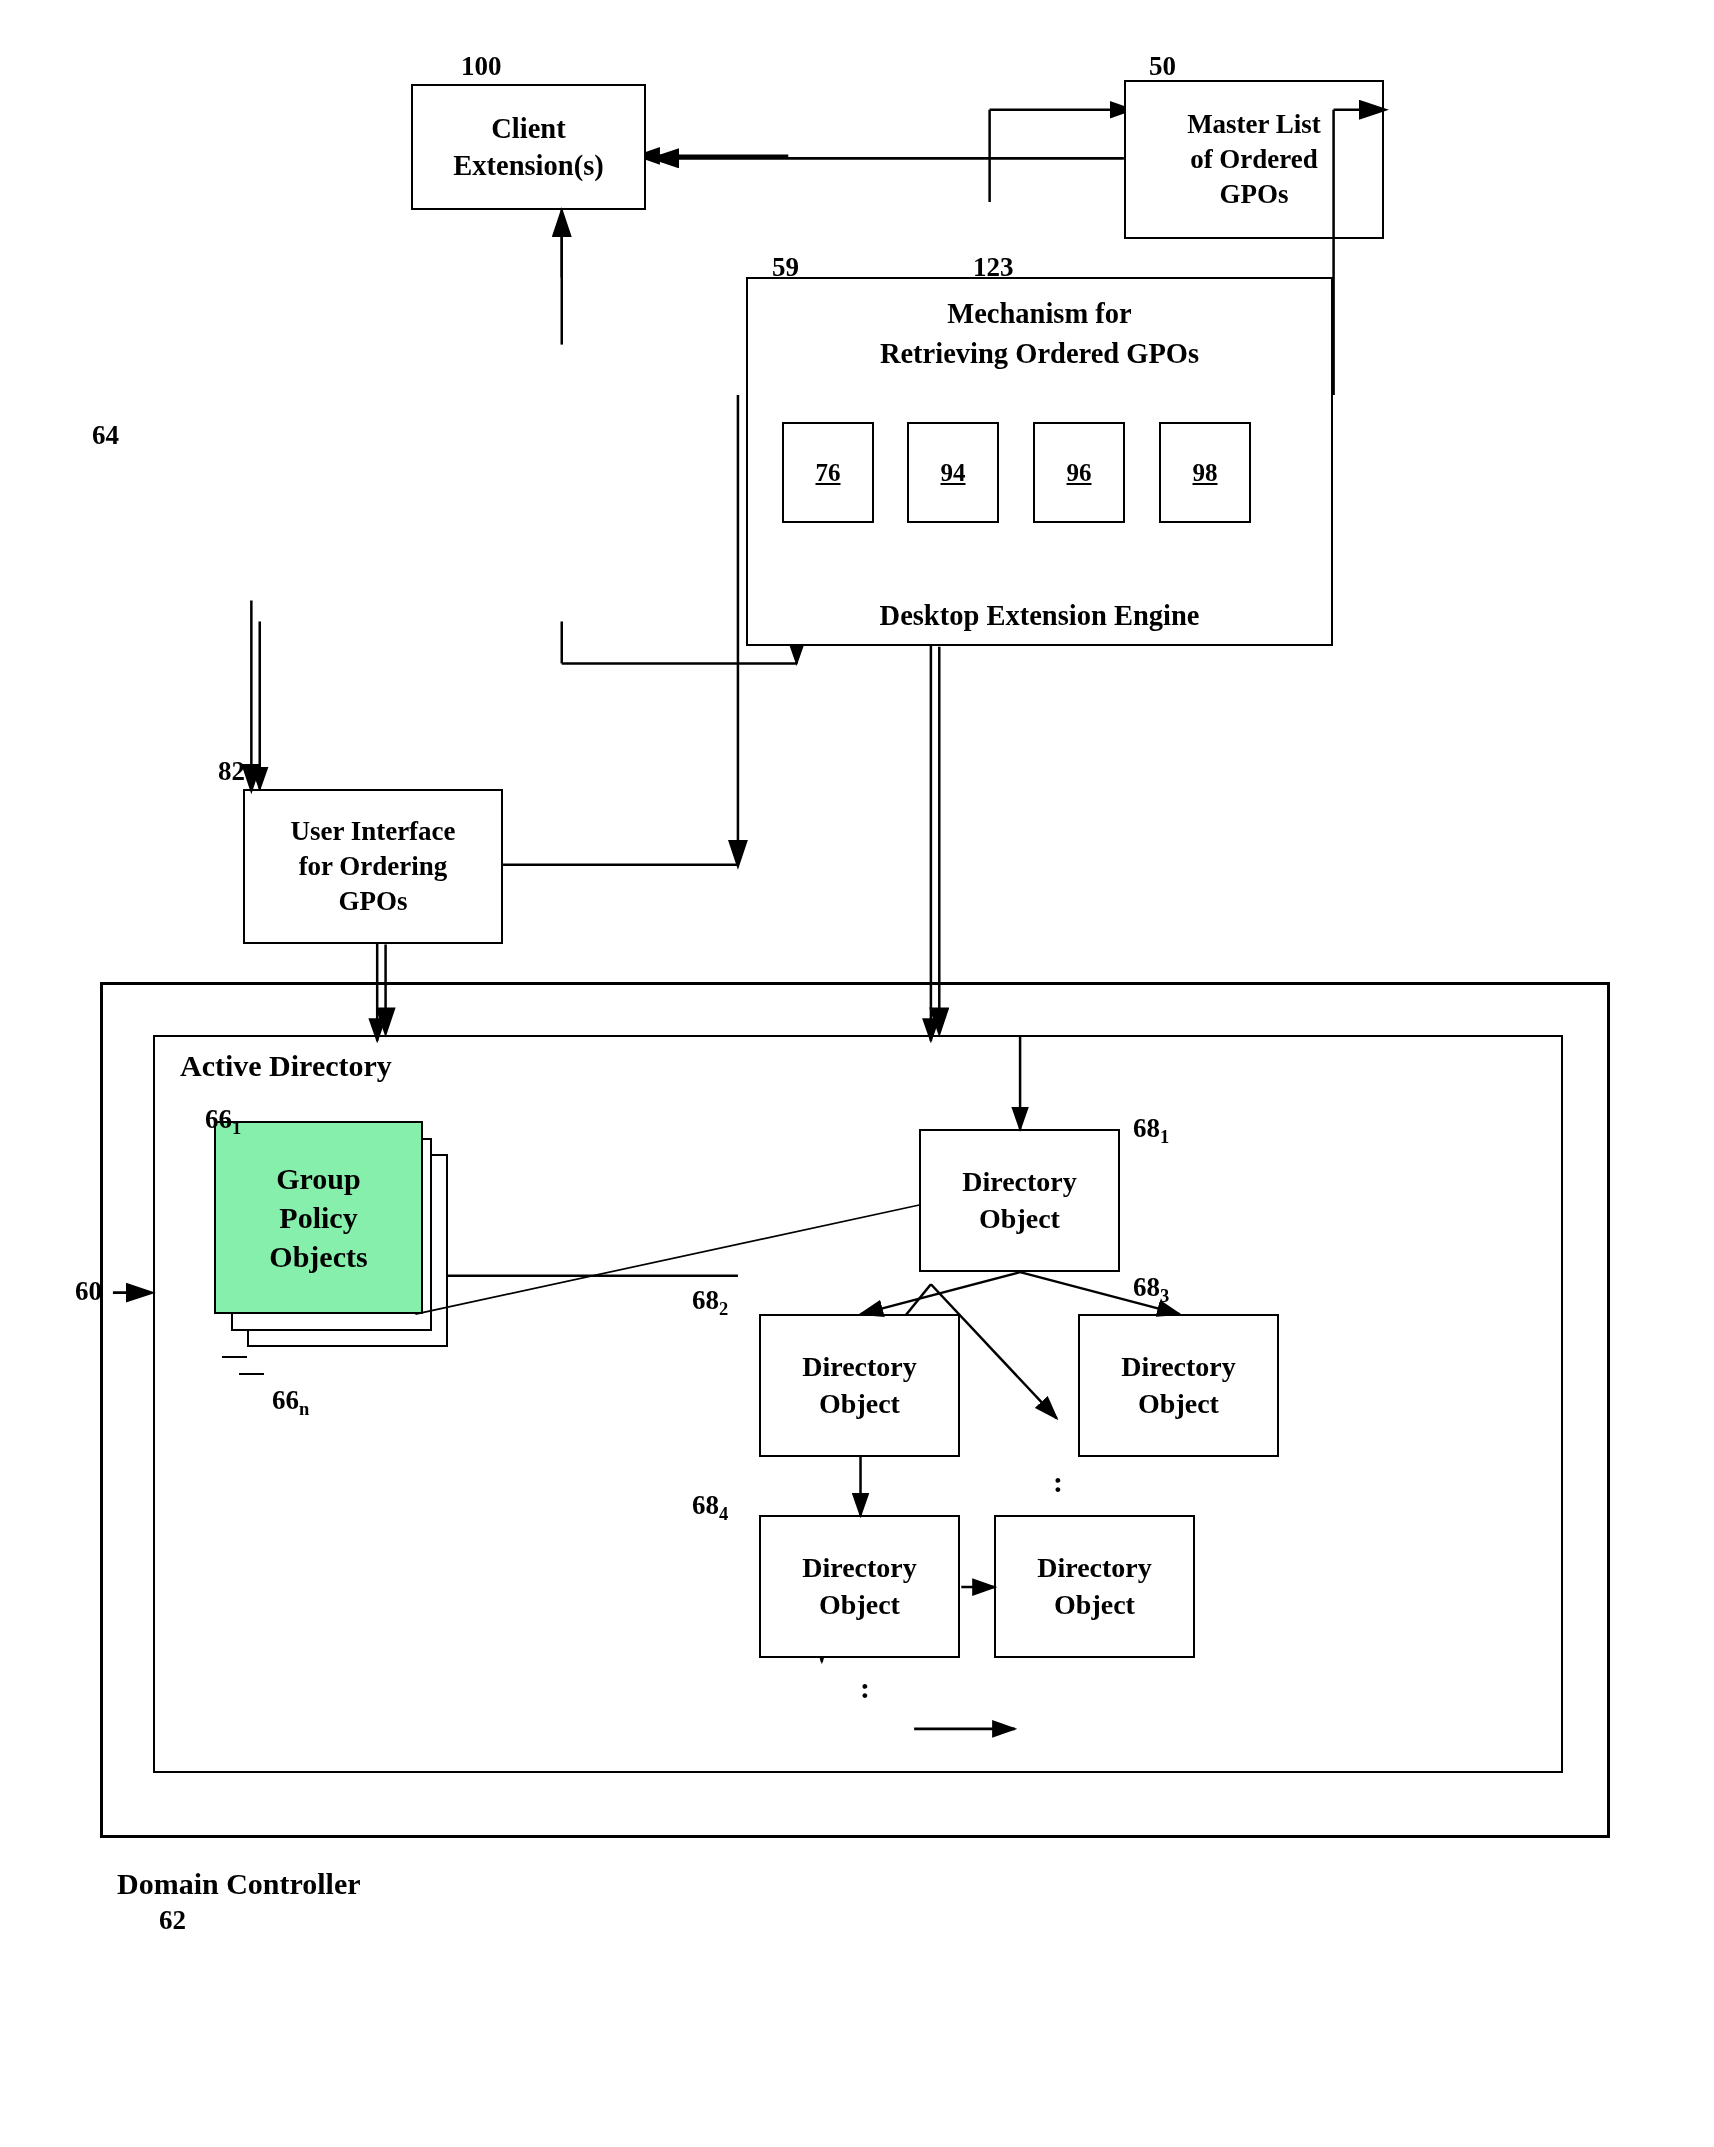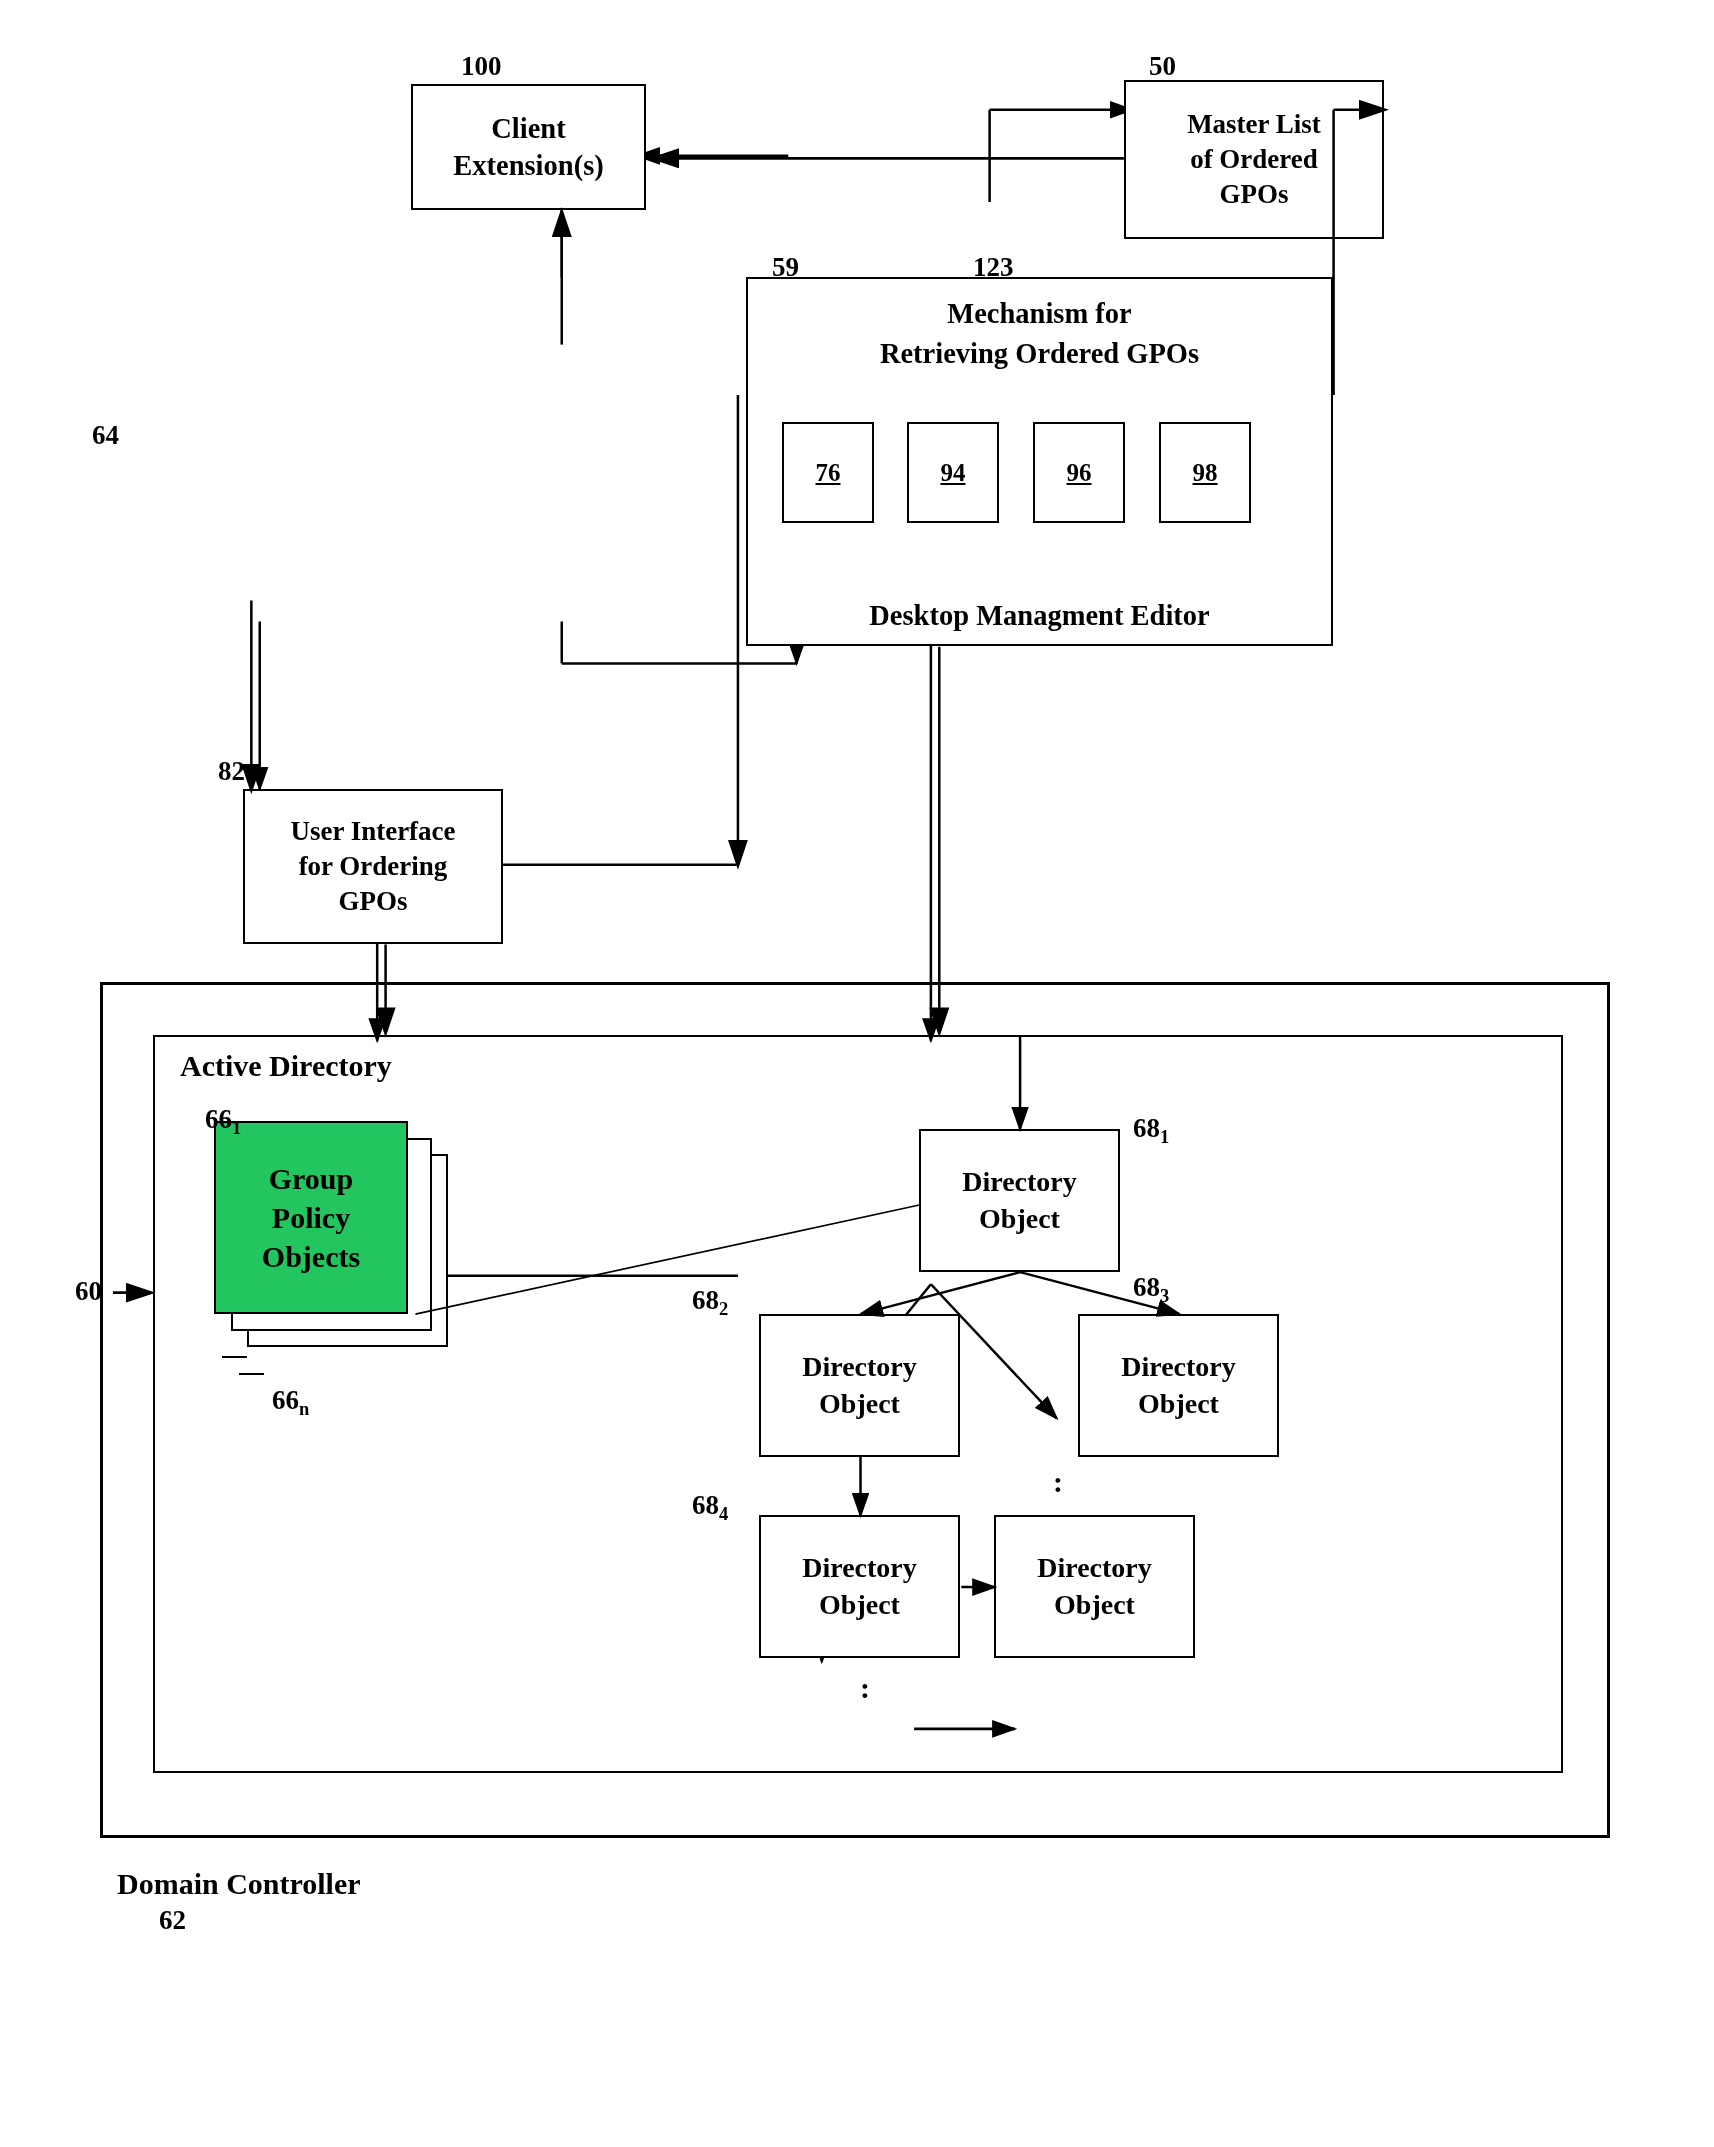--- a/index.html
+++ b/index.html
@@ -158,21 +158,21 @@
     <div style="position:absolute; top:15px; left:0; width:100%; text-align:center; font-size:28.5px; font-weight:bold; line-height:1.4;">
       Mechanism for<br>Retrieving Ordered GPOs
     </div>
 
     <div class="sub-box" style="left:34px; top:143px; width:92px; height:101px;">76</div>
     <div class="sub-box" style="left:159px; top:143px; width:92px; height:101px;">94</div>
     <div class="sub-box" style="left:285px; top:143px; width:92px; height:101px;">96</div>
     <div class="sub-box" style="left:411px; top:143px; width:92px; height:101px;">98</div>
 
     <div style="position:absolute; bottom:11.7px; left:0; width:100%; text-align:center; font-size:28.5px; font-weight:bold;">
-      Desktop Managment Editor
+      Desktop Extension Engine
     </div>
   </div>
 
   <div class="ref-num" style="left:923px; top:218px;">123</div>
 
   <div class="ref-num" style="left:168px; top:722px;">82</div>
 
   <div class="box" style="left:193px; top:755px; width:260px; height:155px; font-size:27px;">
     <span>User Interface<br>for Ordering<br>GPOs</span>
   </div>
@@ -183,21 +183,21 @@
 
       <div style="position:absolute; top:11.7px; left:25px; font-size:30px; font-weight:bold;">
         Active Directory
       </div>
 
       <div class="box" style="left:92px; top:117px; width:201px; height:193px; font-size:27px; background:#fff;">
       </div>
       <div class="box" style="left:76px; top:101px; width:201px; height:193px; font-size:27px; background:#fff;">
       </div>
 
-      <div class="box" style="left:59px; top:84px; width:194px; height:193px; font-size:30px; background:#22c55e;">
+      <div class="box" style="left:59px; top:84px; width:209px; height:193px; font-size:30px; background:#86efac;">
         <span>Group<br>Policy<br>Objects</span>
       </div>
 
       <div class="ref-num" style="left:50px; top:67px;">66<sub style="font-size:18.5px;">1</sub></div>
 
       <div style="position:absolute; left:67px; top:319px; width:25px; border-top:2.5px solid #000;"></div>
       <div style="position:absolute; left:84px; top:336px; width:25px; border-top:2.5px solid #000;"></div>
 
       <div class="ref-num" style="left:117px; top:348px;">66<sub style="font-size:18.5px;">n</sub></div>
 

